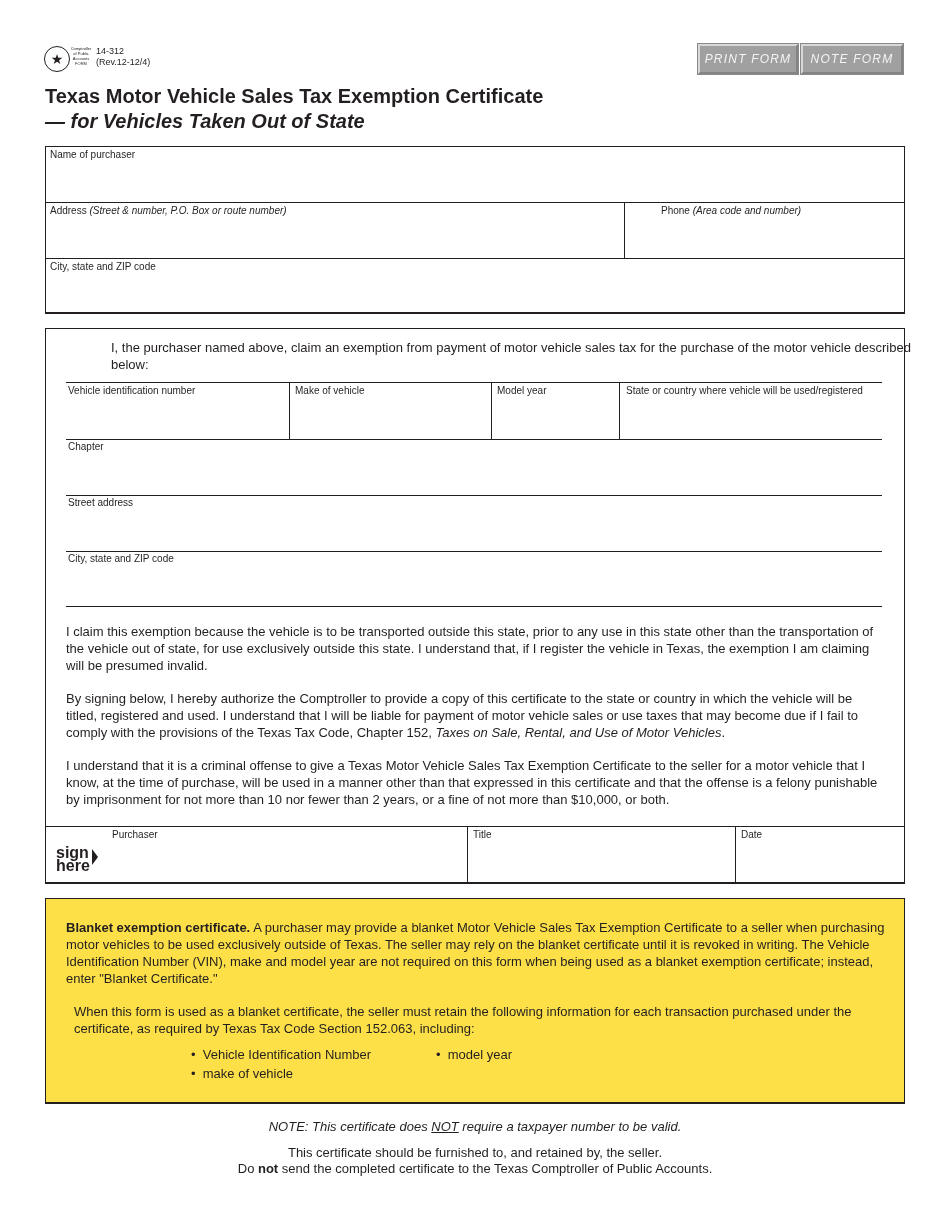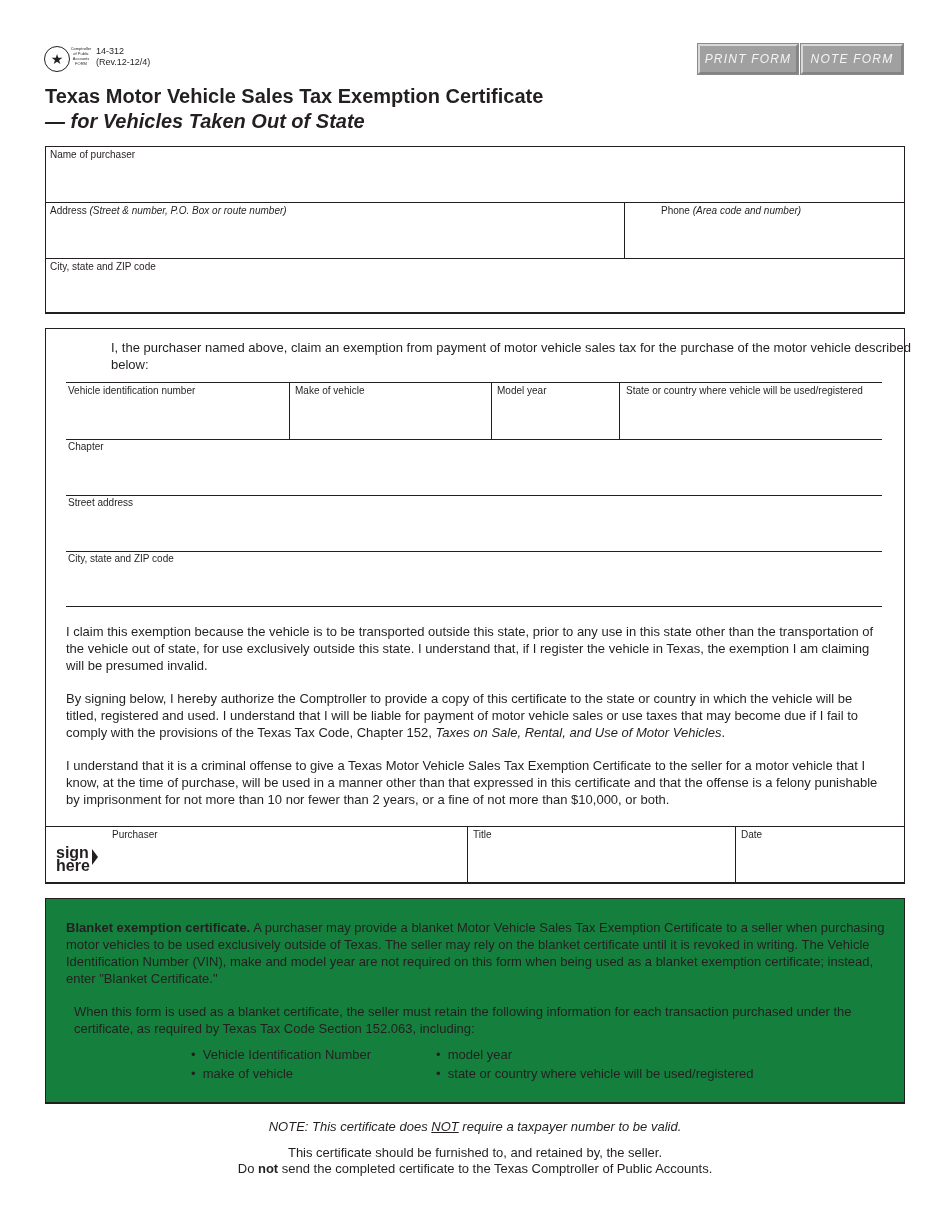--- a/index.html
+++ b/index.html
@@ -13,21 +13,21 @@
   .btn1{width:96px;} .btn2{width:98px;}
   .title{left:45px;top:84px;font-size:20px;font-weight:bold;line-height:25px;}
   .subtitle{left:45px;top:109px;font-size:20px;font-weight:bold;font-style:italic;line-height:25px;}
   .box{border:1px solid #231f20;border-bottom:2px solid #231f20;box-sizing:border-box;}
   .lbl{font-size:10px;line-height:12px;position:absolute;}
   .lbl i{font-style:italic;}
   .hline{position:absolute;height:1px;background:#231f20;}
   .vline{position:absolute;width:1px;background:#231f20;}
   .field{position:absolute;border:none;background:transparent;outline:none;}
   .p{position:absolute;font-size:13px;line-height:17px;left:66px;width:820px;}
-  .gray{background:#15803d;}
+  .gray{background:#fde047;}
   .bul{position:absolute;font-size:13px;line-height:17px;}
   .center{position:absolute;left:0;width:950px;text-align:center;font-size:13px;line-height:16px;}
   .sign{left:56px;top:846px;font-size:16px;font-weight:bold;line-height:13px;}
   .arrow{left:92px;top:849px;width:0;height:0;border-top:8px solid transparent;border-bottom:8px solid transparent;border-left:6px solid #231f20;}
 </style>
 </head>
 <body>
 
 <div class="abs logo">★</div>
 <div class="abs logo-text">Comptroller of Public Accounts FORM</div>
@@ -95,18 +95,17 @@
 </div>
 <div class="abs sign" style="width:34px;">sign here</div>
 <div class="abs arrow"></div>
 
 <div class="abs box gray" style="left:45px;top:898px;width:860px;height:206px;">
   <div class="p" style="left:20px;top:20px;"><b>Blanket exemption certificate.</b><span> A purchaser may provide a blanket Motor Vehicle Sales Tax Exemption Certificate to a seller when purchasing motor vehicles to be used exclusively outside of Texas. The seller may rely on the blanket certificate until it is revoked in writing. The Vehicle Identification Number (VIN), make and model year are not required on this form when being used as a blanket exemption certificate; instead, enter "Blanket Certificate."</span></div>
   <div class="p" style="left:28px;top:104px;">When this form is used as a blanket certificate, the seller must retain the following information for each transaction purchased under the certificate, as required by Texas Tax Code Section 152.063, including:</div>
   <div class="bul" style="left:145px;top:147px;">•&nbsp;&nbsp;<span>Vehicle Identification Number</span></div>
   <div class="bul" style="left:145px;top:166px;">•&nbsp;&nbsp;<span>make of vehicle</span></div>
   <div class="bul" style="left:390px;top:147px;">•&nbsp;&nbsp;<span>model year</span></div>
-  <div class="bul" style="left:390px;top:166px;">•&nbsp;&nbsp;<span>state or country where vehicle will be used/registered</span></div>
 </div>
 
 <div class="center" style="top:1119px;font-style:italic;"><span>NOTE: This certificate does </span><u>NOT</u><span> require a taxpayer number to be valid.</span></div>
 <div class="center" style="top:1145px;">This certificate should be furnished to, and retained by, the seller.</div>
 <div class="center" style="top:1161px;"><span>Do </span><b>not</b><span> send the completed certificate to the Texas Comptroller of Public Accounts.</span></div>
 
 </body></html>

